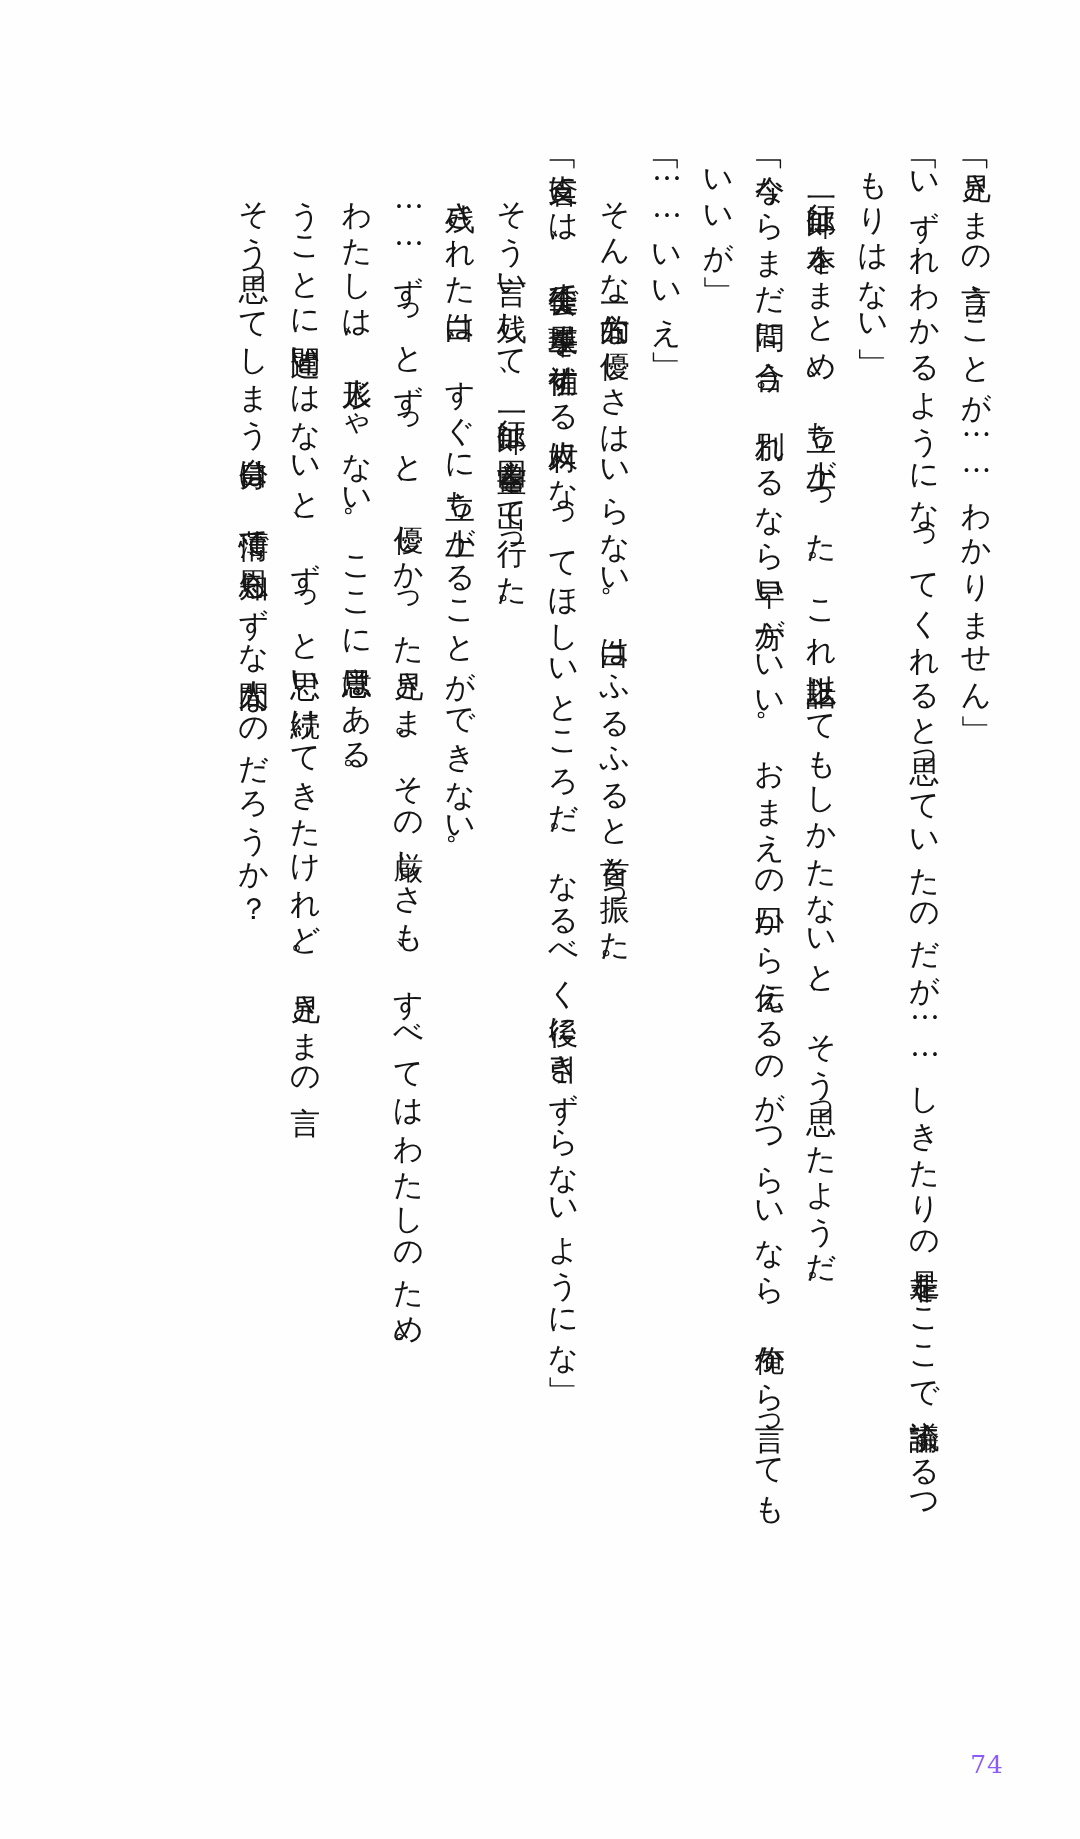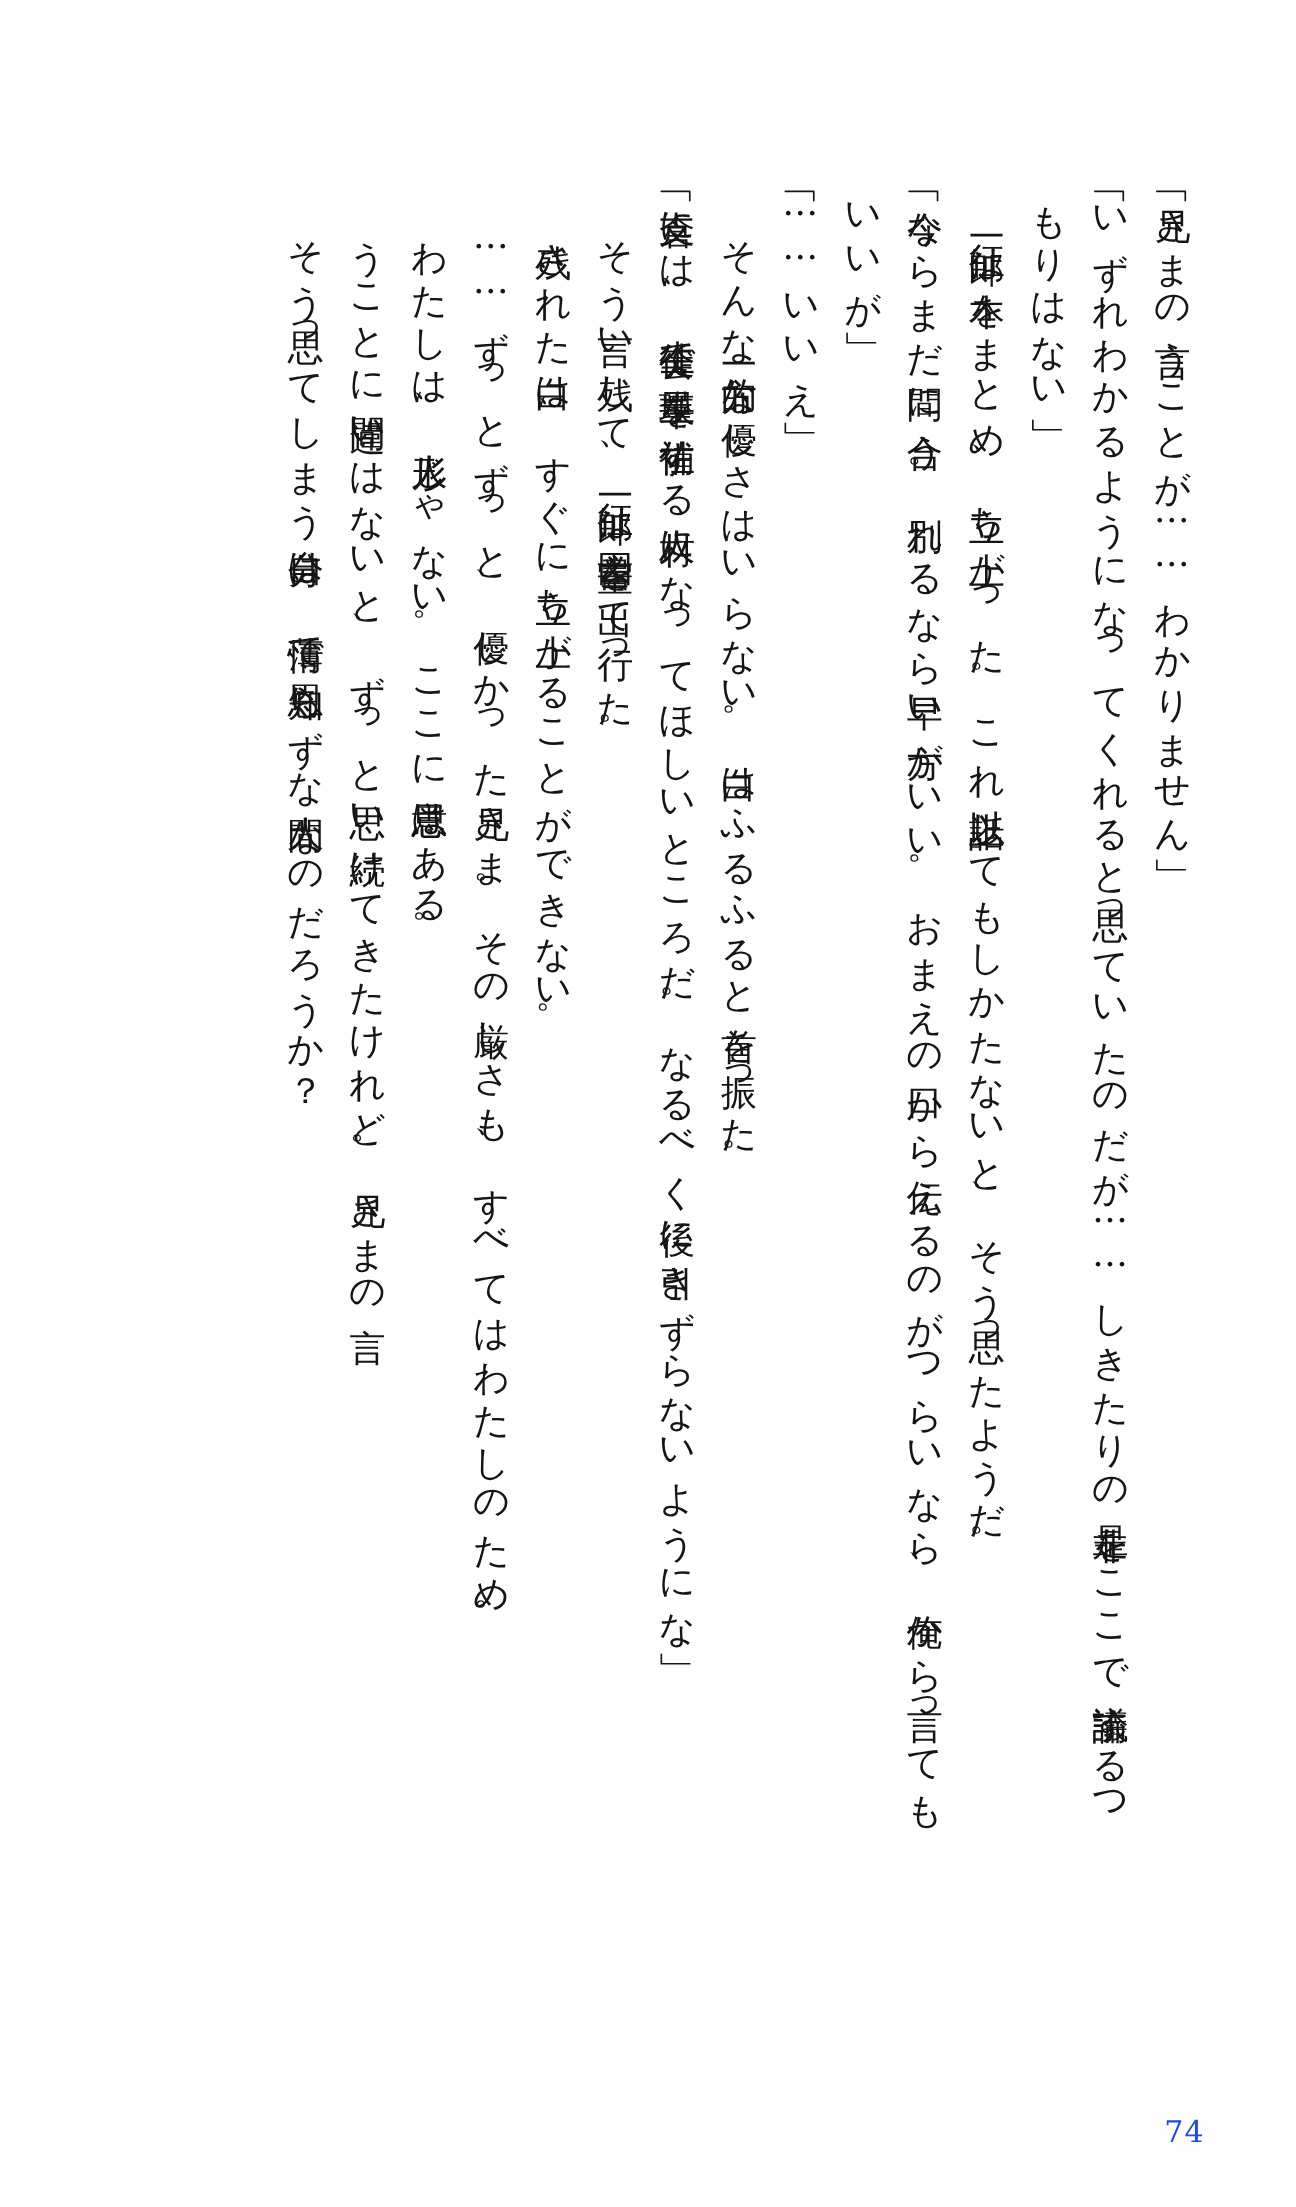--- a/index.html
+++ b/index.html
@@ -47,24 +47,24 @@
     text-indent: 0;
   }
 
   .text-block p.indent {
     text-indent: 1em;
   }
 
   .page-number {
     position: absolute;
     right: 76px;
-    bottom: 48px;
+    bottom: 60px;
     font-size: 25px;
     font-family: "DejaVu Serif", "Liberation Serif", serif;
-    color: #1d4ed8;
+    color: #8b5cf6;
     letter-spacing: 0.04em;
   }
 </style>
 </head>
 <body>
 
 <div class="page">
   <div class="text-block">
     <p>「兄さまの言うことが……わかりません」</p>
     <p>「いずれわかるようになってくれると思っていたのだが……しきたりの是非をここで議論するつもりはない」</p>

